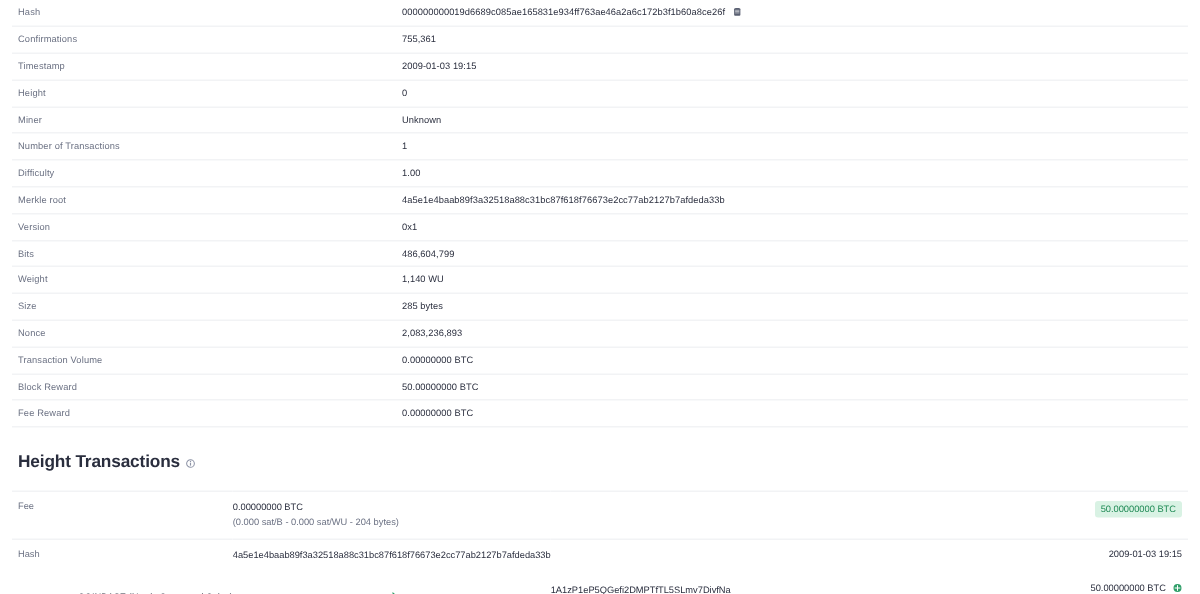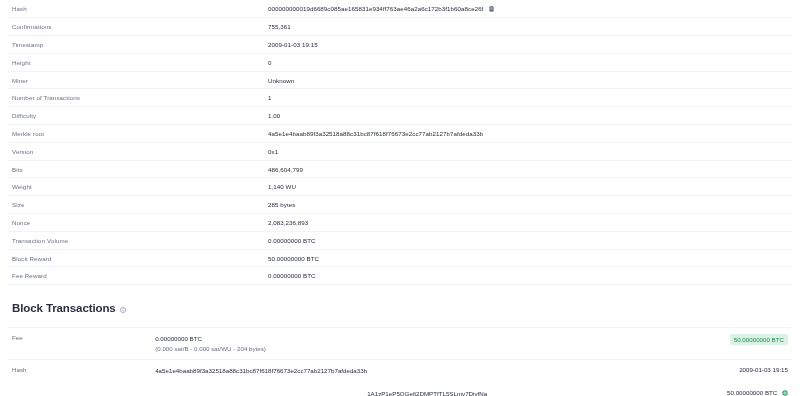--- a/index.html
+++ b/index.html
@@ -196,21 +196,21 @@
 
       <tr class="detail-row">
         <td class="cell-label">Fee Reward</td>
         <td class="cell-value">0.00000000 BTC</td>
       </tr>
 
     </tbody>
   </table>
 
   <div class="tx-heading-wrap">
-    <span class="tx-heading">Block Transactions</span>
+    <span class="tx-heading">Height Transactions</span>
     <span class="info-icon">
       <svg width="6" height="6" viewBox="0 0 14 14">
         <circle cx="7" cy="7" r="6" fill="none" stroke="#8d93a6" stroke-width="1.6"></circle>
         <rect x="6.1" y="5.7" width="1.8" height="4.6" fill="#8d93a6"></rect>
         <circle cx="7" cy="3.7" r="1.05" fill="#8d93a6"></circle>
       </svg>
     </span>
   </div>
 
   <table class="tx-table">

